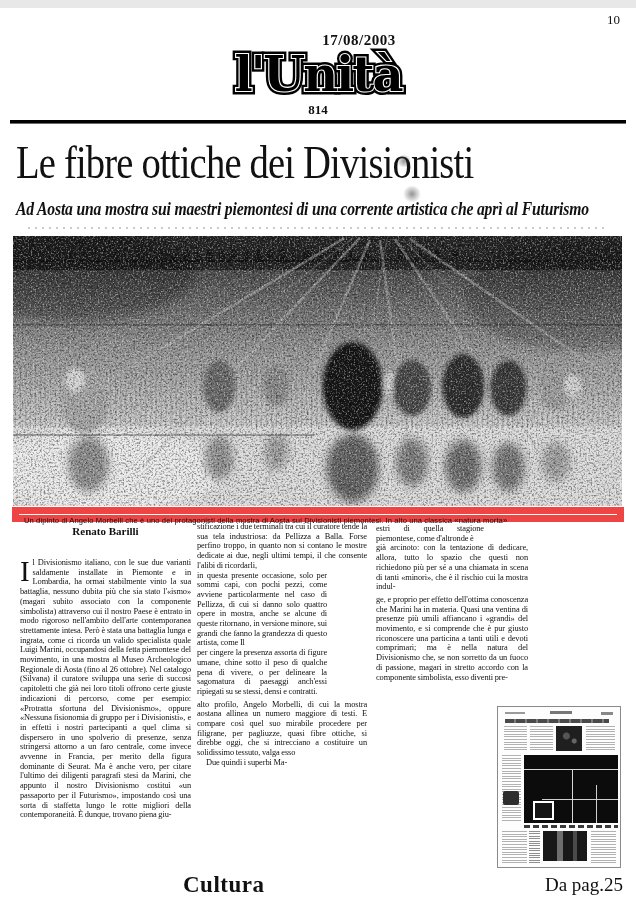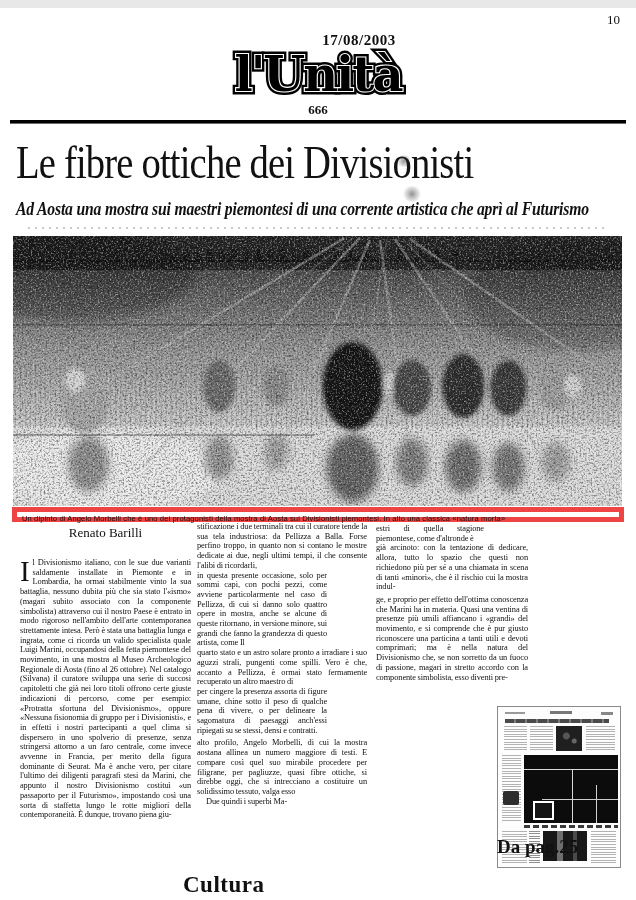--- a/index.html
+++ b/index.html
@@ -17,38 +17,38 @@
   .headline-inner{display:inline-block;transform:scaleX(.84);transform-origin:0 50%;white-space:nowrap;letter-spacing:-1px;}
   .standfirst{top:191px;left:16px;width:608px;font-size:18px;font-style:italic;font-weight:bold;}
   .standfirst-inner{display:inline-block;transform:scaleX(.87);transform-origin:0 50%;white-space:nowrap;letter-spacing:-.2px;}
   .speck-line{top:219px;left:28px;width:580px;height:2px;opacity:.45;
      background:repeating-linear-gradient(90deg,#8a8a8a 0 2px,transparent 2px 7px);}
   .smudge{background:radial-gradient(circle,#3c3c3c,transparent 70%);border-radius:50%;opacity:.55;}
 
   .photo{top:228px;left:13px;width:609px;height:270px;background:#777;}
   .photo svg{display:block;width:100%;height:100%;}
 
-  .caption{top:499px;left:12px;width:612px;height:15px;border:5px solid #ef4444;
+  .caption{top:499px;left:12px;width:612px;height:15px;border:7px solid #ef4444;
      font-family:"Liberation Sans",sans-serif;font-size:7.6px;line-height:13px;
      padding-left:5px;box-sizing:border-box;color:#111;letter-spacing:.1px;background:#fff;}
 
-  .byline{top:517px;left:20px;width:171px;text-align:center;font-weight:normal;font-size:13px;}
+  .byline{top:517px;left:20px;width:171px;text-align:center;font-weight:bold;font-size:11px;}
 
   .bodycol{font-size:8.4px;line-height:9.7px;letter-spacing:-.1px;word-spacing:-.3px;text-align:justify;hyphens:auto;}
   .col1{top:550px;left:20px;width:171px;}
   .col2{top:514px;left:197px;width:170px;}
   .col3{top:516px;left:376px;width:152px;}
   .narrow2{width:130px;}
   .narrow3{width:108px;}
   .para-gap{margin-top:3px;font-family:Liberation Serif, serif;}
   .indent{text-indent:9px;}
   .dropcap{float:left;font-size:29px;line-height:25px;padding:1px 3px 0 0;}
 
   .section-label{top:864px;left:183px;font-size:23px;font-weight:bold;letter-spacing:.5px;}
-  .page-ref{top:828px;left:497px;width:126px;text-align:left;font-size:19px;font-weight:bold;}
+  .page-ref{top:866px;left:497px;width:126px;text-align:right;font-size:19px;font-weight:normal;}
 
   
   .thumb{top:698px;left:497px;width:124px;height:162px;border:1px solid #8a8a8a;background:#fdfdfd;box-sizing:border-box;}
   .thumb .abs{position:absolute;}
   .txt{background-image:repeating-linear-gradient(180deg,#b2b2b2 0 1px,transparent 1px 2.6px);}
   .txtd{background-image:repeating-linear-gradient(180deg,#8f8f8f 0 1px,transparent 1px 2.4px);}
   .tn-mast-l{top:5px;left:7px;width:20px;height:2px;background:#9a9a9a;}
   .tn-mast-c{top:4px;left:52px;width:22px;height:3px;background:#777;}
   .tn-mast-r{top:5px;right:7px;width:12px;height:3px;background:#888;}
   .tn-headline{top:12px;left:7px;width:104px;height:4px;background:repeating-linear-gradient(90deg,#4a4a4a 0 9px,#7d7d7d 9px 11px);}
@@ -82,21 +82,21 @@
 
   <div class="abs m-date">17/08/2003</div>
 
   <div class="abs m-logo">
     <svg viewBox="0 0 636 58" width="636" height="58">
       <text x="318" y="45" text-anchor="middle" font-family="DejaVu Serif, serif" font-weight="bold" font-size="48" letter-spacing="-2" fill="#000" stroke="#000" stroke-width="7">l'Unità</text>
       <text x="318" y="45" text-anchor="middle" font-family="DejaVu Serif, serif" font-weight="bold" font-size="48" letter-spacing="-2" fill="#000" stroke="#fff" stroke-width="2.2" paint-order="stroke">l'Unità</text>
     </svg>
   </div>
 
-  <div class="abs m-ed">666</div>
+  <div class="abs m-ed">814</div>
   <div class="abs rule"></div>
 
   <div class="abs headline">
     <span class="headline-inner">Le fibre ottiche dei Divisionisti</span>
   </div>
   <div class="abs standfirst">
     <span class="standfirst-inner">Ad Aosta una mostra sui maestri piemontesi di una corrente artistica che aprì al Futurismo</span>
   </div>
 
   <div class="abs speck-line"></div>
@@ -219,21 +219,20 @@
 
   <div class="abs byline">Renato Barilli</div>
 
   <div class="abs bodycol col1">
     <span class="dropcap">I</span><span>l Divisionismo italiano, con le sue due varianti saldamente installate in Piemonte e in Lombardia, ha ormai stabilmente vinto la sua battaglia, nessuno dubita più che sia stato l'«ismo» (magari subito associato con la componente simbolista) attraverso cui il nostro Paese è entrato in modo rigoroso nell'ambito dell'arte contemporanea strettamente intesa. Però è stata una battaglia lunga e ingrata, come ci ricorda un valido specialista quale Luigi Marini, occupandosi della fetta piemontese del movimento, in una mostra al Museo Archeologico Regionale di Aosta (fino al 26 ottobre). Nel catalogo (Silvana) il curatore sviluppa una serie di succosi capitoletti che già nei loro titoli offrono certe giuste indicazioni di percorso, come per esempio: «Protratta sfortuna del Divisionismo», oppure «Nessuna fisionomia di gruppo per i Divisionisti», e in effetti i nostri partecipanti a quel clima si dispersero in uno spolverio di presenze, senza stringersi attorno a un faro centrale, come invece avvenne in Francia, per merito della figura dominante di Seurat. Ma è anche vero, per citare l'ultimo dei diligenti paragrafi stesi da Marini, che appunto il nostro Divisionismo costituì «un passaporto per il Futurismo», impostando così una sorta di staffetta lungo le rotte migliori della contemporaneità. È dunque, trovano piena giu-</span>
   </div>
 
   <div class="abs bodycol col2">
     <div class="seg">stificazione i due terminali tra cui il curatore tende la sua tela industriosa: da Pellizza a Balla. Forse perfino troppo, in quanto non si contano le mostre dedicate ai due, negli ultimi tempi, il che consente l'alibi di ricordarli,</div>
     <div class="seg narrow2">in questa presente occasione, solo per sommi capi, con pochi pezzi, come avviene particolarmente nel caso di Pellizza, di cui si danno solo quattro opere in mostra, anche se alcune di queste ritornano, in versione minore, sui grandi che fanno la grandezza di questo artista, come Il</div>
-    <div class="seg">quarto stato e un astro solare pronto a irradiare i suo aguzzi strali, pungenti come spilli. Vero è che, accanto a Pellizza, è ormai stato fermamente recuperato un altro maestro di</div>
     <div class="seg narrow2">per cingere la presenza assorta di figure umane, chine sotto il peso di qualche pena di vivere, o per delineare la sagomatura di paesaggi anch'essi ripiegati su se stessi, densi e contratti.</div>
     <div class="seg para-gap">alto profilo, Angelo Morbelli, di cui la mostra aostana allinea un numero maggiore di testi. E compare così quel suo mirabile procedere per filigrane, per pagliuzze, quasi fibre ottiche, si direbbe oggi, che si intrecciano a costituire un solidissimo tessuto, valga esso</div>
     <div class="seg narrow2 indent">Due quindi i superbi Ma-</div>
   </div>
 
   <div class="abs bodycol col3">
     <div class="seg narrow3">estri di quella stagione piemontese, come d'altronde è</div>
     <div class="seg">già arcinoto: con la tentazione di dedicare, allora, tutto lo spazio che questi non richiedono più per sé a una chiamata in scena di tanti «minori», che è il rischio cui la mostra indul-</div>
     <div class="seg para-gap">ge, e proprio per effetto dell'ottima conoscenza che Marini ha in materia. Quasi una ventina di presenze più umili affiancano i «grandi» del movimento, e si comprende che è pur giusto riconoscere una particina a tanti utili e devoti comprimari; ma è nella natura del Divisionismo che, se non sorretto da un fuoco di passione, magari in stretto accordo con la componente simbolista, esso diventi pre-</div>
   </div>

